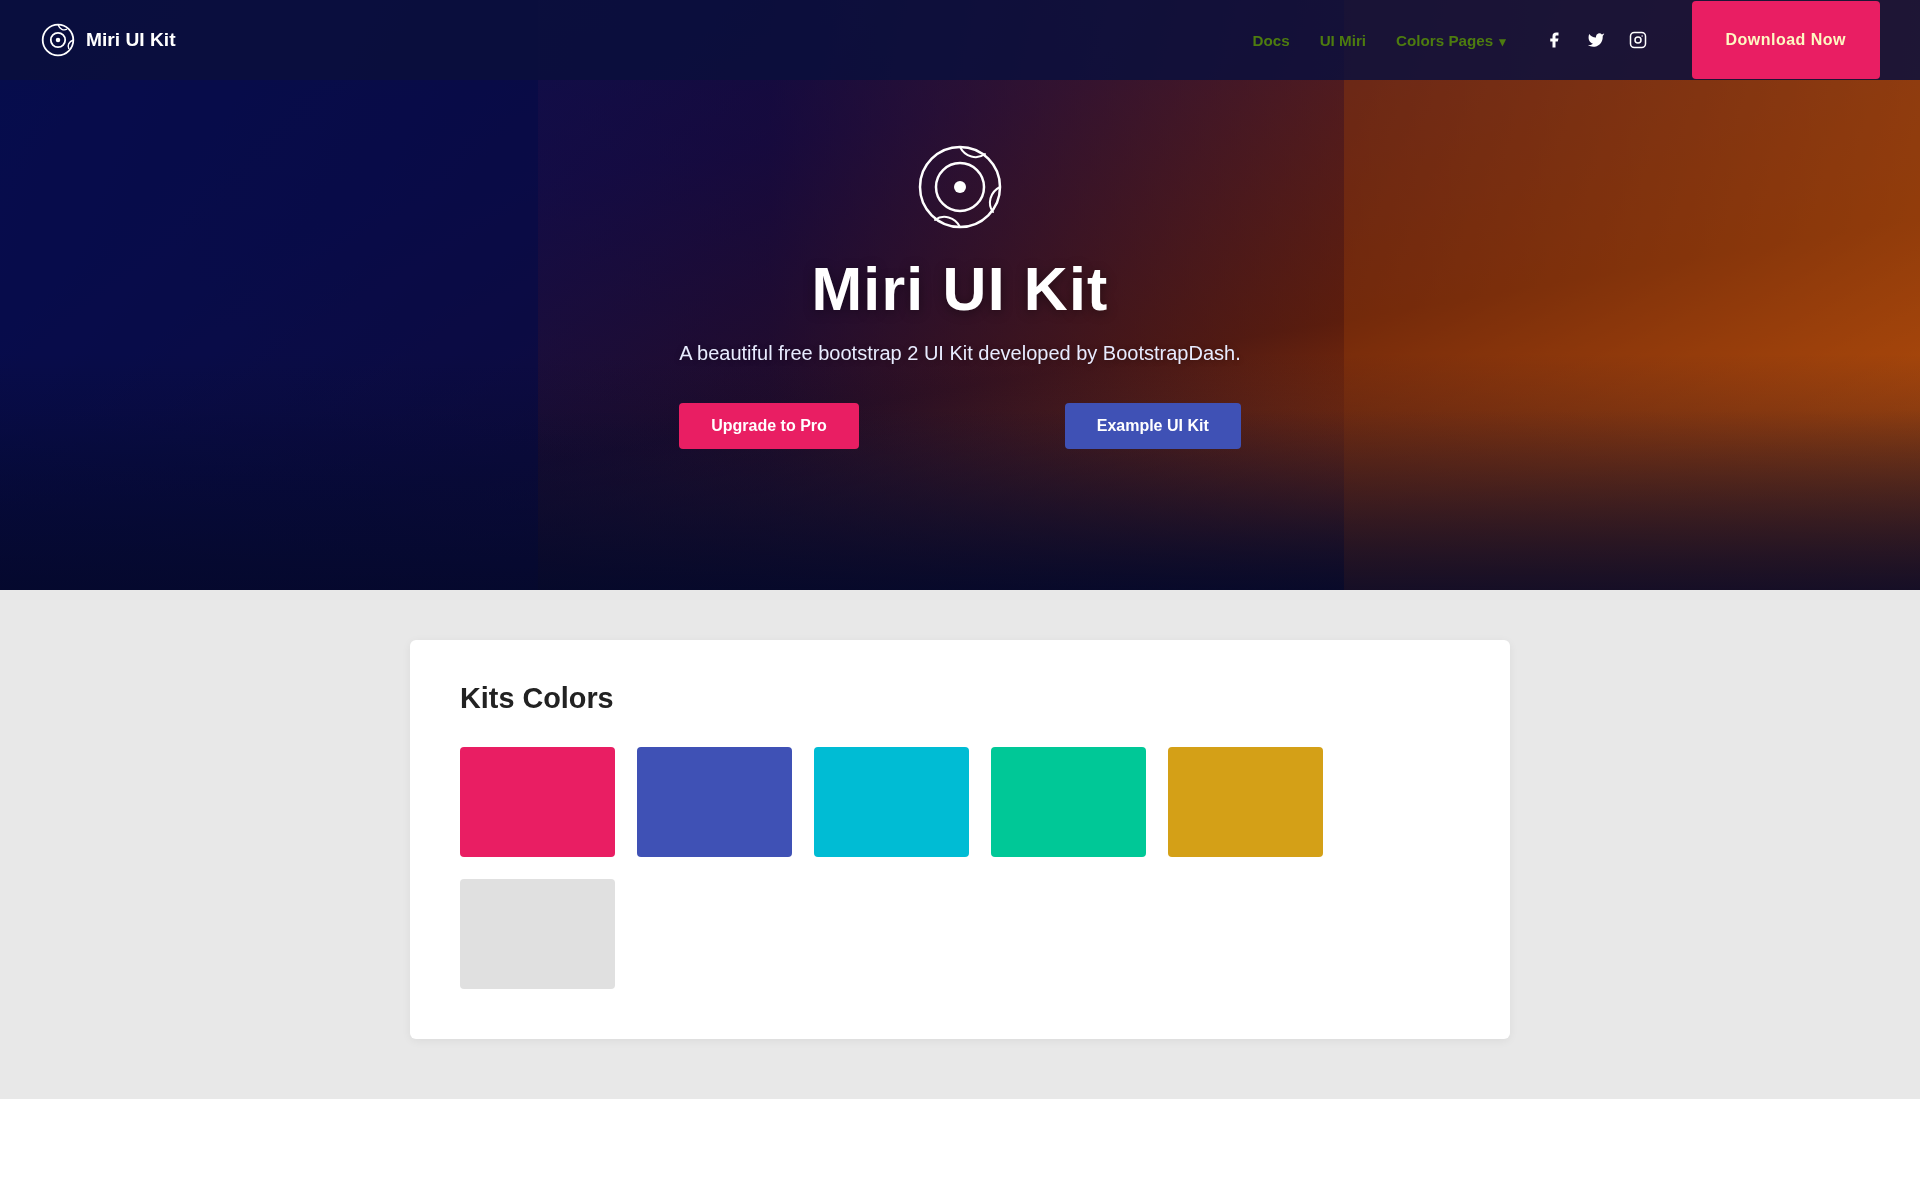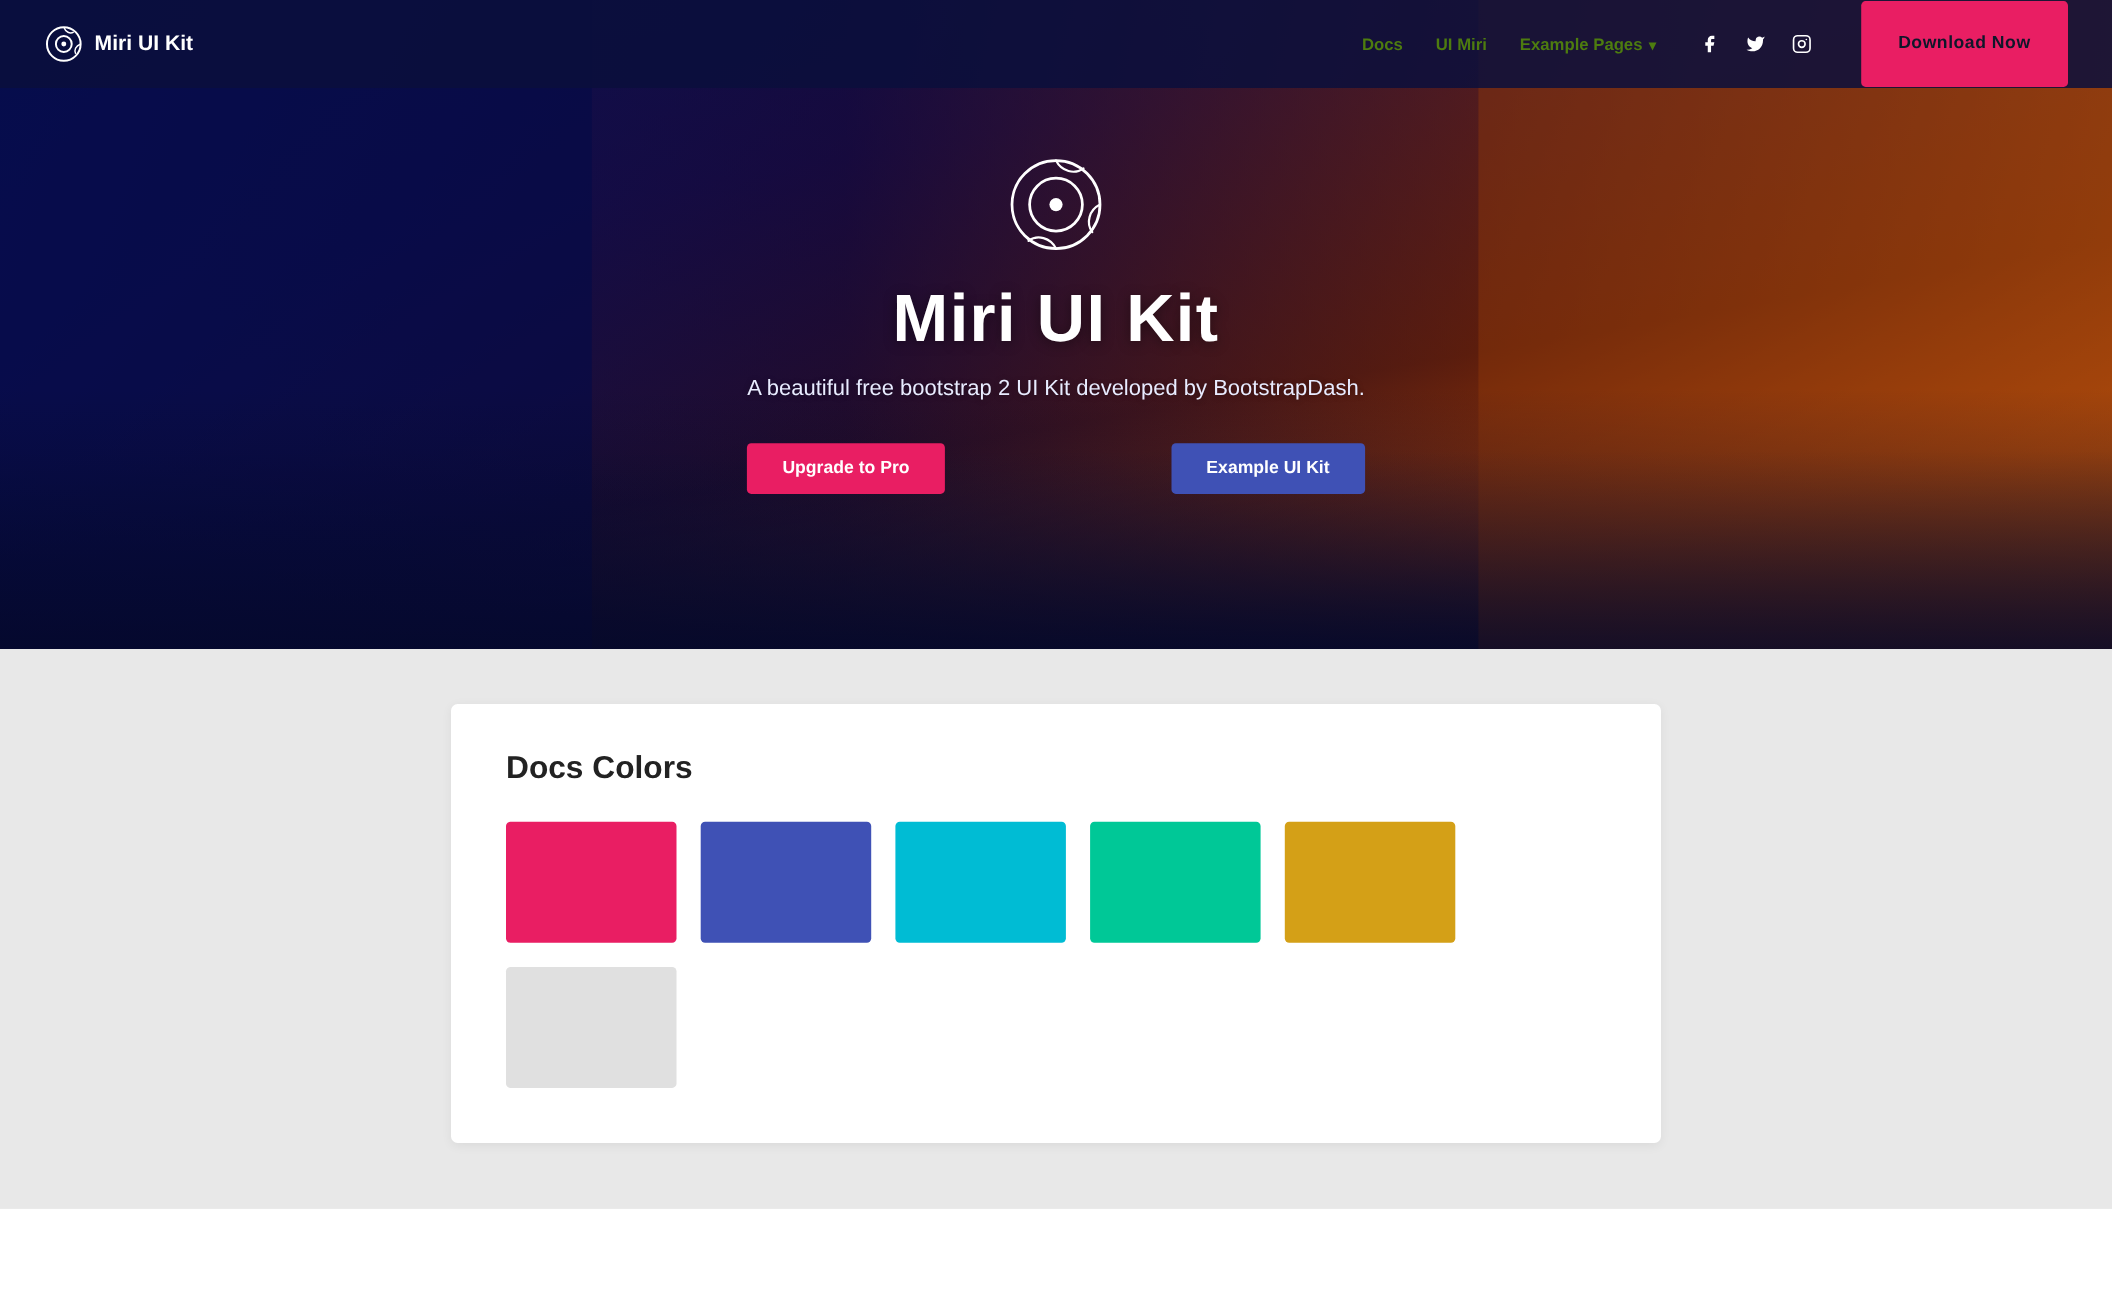--- a/index.html
+++ b/index.html
@@ -58,21 +58,21 @@
       font-size: 1.1rem;
       cursor: pointer;
       width: 28px;
       height: 28px;
       display: flex;
       align-items: center;
       justify-content: center;
     }
     .btn-download {
       background: #e91e63;
-      color: #0f172a;
+      color: #fef9c3;
       border: none;
       padding: 30px 34px;
       font-size: 1rem;
       font-weight: 700;
       border-radius: 4px;
       cursor: pointer;
       margin-left: 10px;
       letter-spacing: 0.03em;
     }
 
@@ -216,21 +216,21 @@
       <circle cx="20" cy="20" r="2.5" fill="white"></circle>
       <path d="M20 3 C22 8, 26 10, 30 8" stroke="white" stroke-width="1.5" fill="none"></path>
       <path d="M37 20 C32 22, 30 26, 32 30" stroke="white" stroke-width="1.5" fill="none"></path>
     </svg>
     <span>Miri UI Kit</span>
   </a>
   <div class="navbar-nav">
     <a class="nav-link" href="#">Docs</a>
     <a class="nav-link" href="#">UI Miri</a>
     <a class="nav-link nav-link-dropdown" href="#">
-      <span>Example Pages</span>
+      <span>Colors Pages</span>
       <span class="chevron-icon"></span>
     </a>
     <div class="social-icons">
       <span class="social-icon" title="Facebook">
         <svg width="18" height="18" viewBox="0 0 24 24" fill="white" xmlns="http://www.w3.org/2000/svg">
           <path d="M18 2h-3a5 5 0 00-5 5v3H7v4h3v8h4v-8h3l1-4h-4V7a1 1 0 011-1h3z"></path>
         </svg>
       </span>
       <span class="social-icon" title="Twitter">
         <svg width="18" height="18" viewBox="0 0 24 24" fill="white" xmlns="http://www.w3.org/2000/svg">
@@ -276,21 +276,21 @@
     <p class="hero-subtitle">A beautiful free bootstrap 2 UI Kit developed by BootstrapDash.</p>
     <div class="hero-buttons">
       <button class="btn-upgrade">Upgrade to Pro</button>
       <button class="btn-explore">Example UI Kit</button>
     </div>
   </div>
 </section>
 
 <section class="colors-section">
   <div class="colors-card">
-    <h2 class="colors-card-title">Docs Colors</h2>
+    <h2 class="colors-card-title">Kits Colors</h2>
     <div class="color-swatches">
       <div class="color-swatch" style="background:#e91e63;"></div>
       <div class="color-swatch" style="background:#3f51b5;"></div>
       <div class="color-swatch" style="background:#00bcd4;"></div>
       <div class="color-swatch" style="background:#00c897;"></div>
       <div class="color-swatch" style="background:#d4a017;"></div>
       <div class="color-swatch" style="background:#e0e0e0;"></div>
     </div>
   </div>
 </section>

